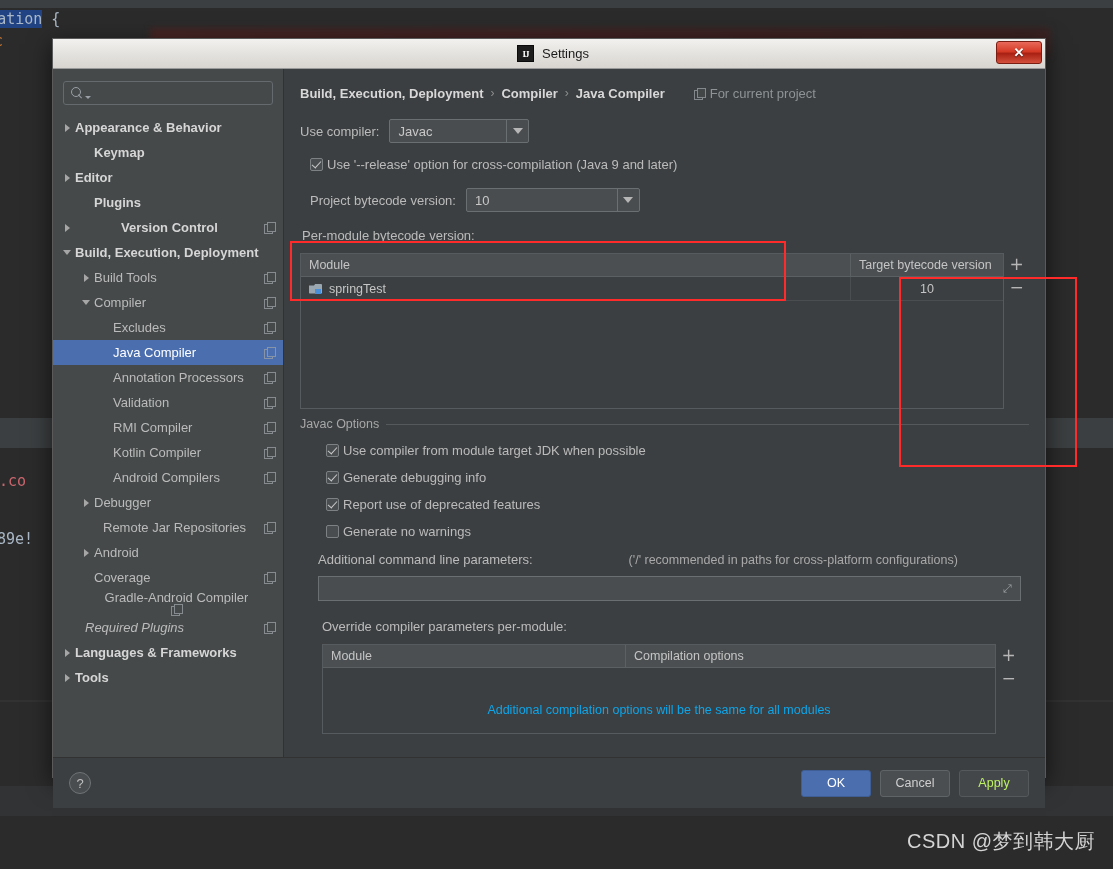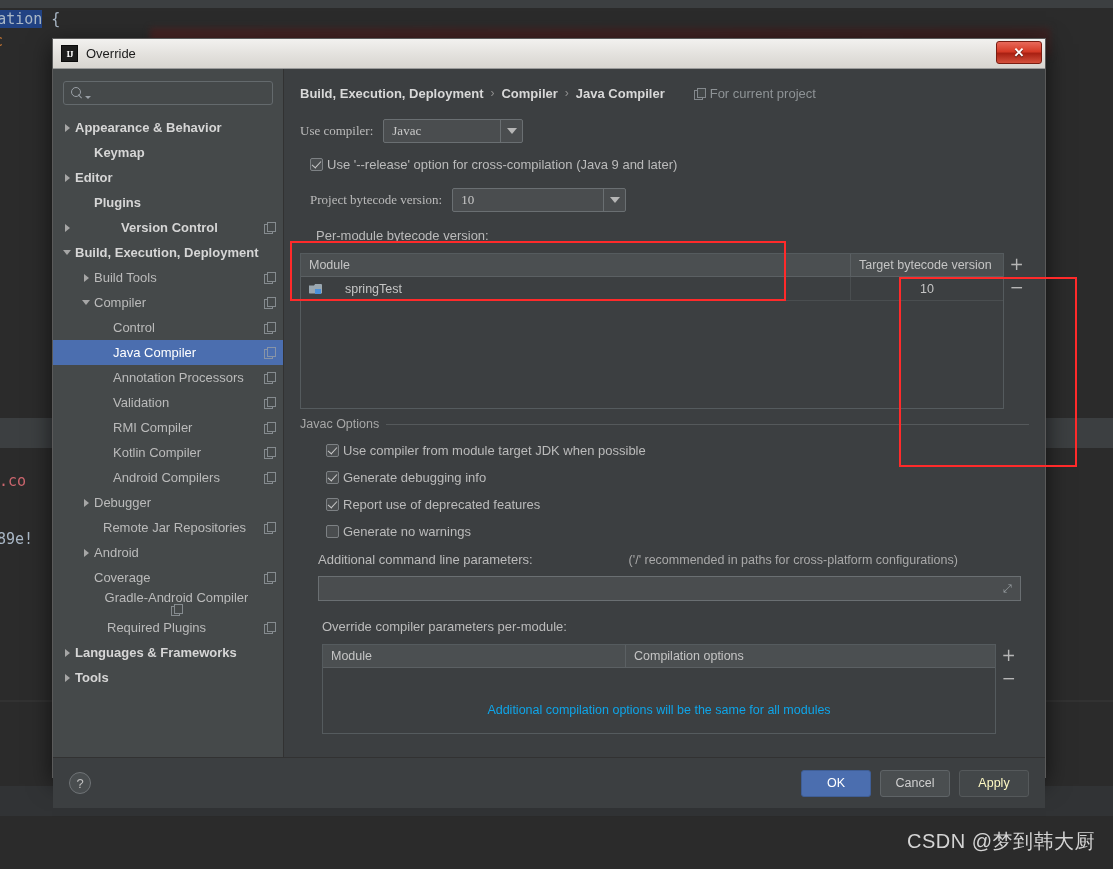--- a/index.html
+++ b/index.html
@@ -54,20 +54,21 @@
     box-shadow: 0 6px 22px rgba(0,0,0,.6);
   }
   
   #dialog-titlebar {
     position: relative;
     height: 30px;
     background: linear-gradient(180deg, #f2f1ef 0%, #e3e1dd 55%, #d8d5d0 100%);
     border-bottom: 1px solid #9a9a9a;
     display: flex; align-items: center;
     padding-left: 8px;
+    justify-content: center;
   }
   #ij-logo {
     width: 17px; height: 17px;
     background: #1d1d1d;
     border: 1px solid #0b0b0b;
     color: #fff; font-size: 9px; font-weight: bold;
     display: flex; align-items: center; justify-content: center;
     letter-spacing: -1px;
     font-family: "Liberation Serif", serif;
   }
@@ -183,21 +184,21 @@
   #breadcrumb {
     display: flex; align-items: center; gap: 7px;
     font-size: 13px; font-weight: bold; color: #d8d8d8;
     height: 20px;
   }
   #breadcrumb .sep { color: #8d8d8d; font-weight: normal; font-size: 12px; }
   #for-current-project {
     margin-left: 22px; display: flex; align-items: center; gap: 5px;
     font-weight: normal; color: #8e9396; font-size: 13px;
   }
-  .row { display: flex; align-items: center; font-family: Liberation Serif, serif; }
+  .row { display: flex; align-items: center; }
   .lbl { color: #bbbbbb; font-size: 13px; }
 
   #use-compiler-row { margin-top: 16px; gap: 10px; }
   .combo {
     height: 24px;
     background: #4a4d4f;
     border: 1px solid #6a6f72;
     border-radius: 2px;
     display: flex; align-items: center;
     color: #c8c8c8; font-size: 13px;
@@ -231,21 +232,21 @@
     width: 4px; height: 8px;
     border: solid #c9c9c9;
     border-width: 0 1.7px 1.7px 0;
     transform: rotate(42deg);
     margin-bottom: 2px;
   }
 
   #release-row { margin-top: 14px; margin-left: 10px; }
   #bytecode-row { margin-top: 16px; margin-left: 10px; gap: 10px; }
   #project-bytecode-combo { width: 174px; }
-  #per-module-label { margin-top: 16px; margin-left: 16px; }
+  #per-module-label { margin-top: 16px; margin-left: 2px; }
 
   
   .tbl-wrap { display: flex; margin-top: 10px; }
   .tbl {
     flex: 1;
     border: 1px solid #555b5e;
     background: #3c3f41;
     display: flex; flex-direction: column;
     overflow: hidden;
   }
@@ -263,21 +264,21 @@
   .tbl-head .th:last-child { border-right: 0; }
   .tbl-body { flex: 1; position: relative; display: flex; flex-direction: column; }
   .tbl-row {
     display: flex; height: 24px;
     font-size: 12.5px; color: #c5c5c5;
     border-bottom: 1px solid #4a4e50;
   }
   .tbl-row .td {
     display: flex; align-items: center; padding: 0 8px;
     border-right: 1px solid #4a4e50;
-    gap: 22px;
+    gap: 6px;
   }
   .tbl-row .td:last-child { border-right: 0; }
   .td.center { justify-content: center; }
   .module-icon {
     width: 14px; height: 12px; position: relative; flex-shrink: 0;
   }
   .module-icon::before {
     content: ""; position: absolute; left: 0; top: 1px;
     width: 13px; height: 10px; background: #9aa7b0;
     border-radius: 1px;
@@ -341,21 +342,21 @@
     min-width: 70px; height: 27px;
     border-radius: 3px;
     font-size: 12.5px;
     display: flex; align-items: center; justify-content: center;
     cursor: pointer;
     border: 1px solid #5f6467;
     background: #4a4e50; color: #cfcfcf;
     padding: 0 12px;
   }
   .dlg-btn.primary { background: #4b6eaf; border-color: #3f5e96; color: #ffffff; }
-  .dlg-btn.disabled { color: #fef9c3; border-color: #55595b; background: #434749; cursor: default; }
+  .dlg-btn.disabled { color: #bef264; border-color: #55595b; background: #434749; cursor: default; }
 
   
   .anno-rect {
     position: absolute;
     border: 2px solid #ff2a2a;
     pointer-events: none;
     z-index: 50;
   }
   #anno-rect-project-bytecode { left: 237px; top: 172px; width: 496px; height: 60px; }
   #anno-rect-target-bytecode  { left: 846px; top: 208px; width: 178px; height: 190px; }
@@ -380,21 +381,21 @@
   <div class="code-line" id="code-line-4">089e!</div>
   <div class="ide-strip" id="ide-strip-a"></div>
   <div class="ide-strip" id="ide-strip-b"></div>
   <div class="ide-strip" id="ide-strip-c"></div>
 </div>
 
 <div id="settings-dialog">
 
   <div id="dialog-titlebar">
     <div id="ij-logo">IJ</div>
-    <div id="dialog-title-text">Override</div>
+    <div id="dialog-title-text">Settings</div>
     <div id="close-button">✕</div>
   </div>
 
   <div id="dialog-body">
 
     <div id="sidebar">
       <div id="search-field">
         <span class="mag-icon"></span>
         <span class="mini-caret"></span>
         <input id="search-input-text" type="text" placeholder="" style="">
@@ -442,21 +443,21 @@
           </div>
           <div class="tree-item" style="padding-left: 25px;">
             <span class="tw">
               <span class="arrow down"></span>
             </span>
             <span class="tree-label">Compiler</span>
             <span class="copy-icon"></span>
           </div>
           <div class="tree-item" style="padding-left: 44px;">
             <span class="tw"></span>
-            <span class="tree-label">Control</span>
+            <span class="tree-label">Excludes</span>
             <span class="copy-icon"></span>
           </div>
           <div class="tree-item selected" style="padding-left: 44px;">
             <span class="tw"></span>
             <span class="tree-label">Java Compiler</span>
             <span class="copy-icon"></span>
           </div>
           <div class="tree-item" style="padding-left: 44px;">
             <span class="tw"></span>
             <span class="tree-label">Annotation Processors</span>
@@ -502,21 +503,21 @@
           <div class="tree-item" style="padding-left: 25px;">
             <span class="tw"></span>
             <span class="tree-label">Coverage</span>
             <span class="copy-icon"></span>
           </div>
           <div class="tree-item" style="padding-left: 25px; flex-direction: column;">
             <span class="tw"></span>
             <span class="tree-label">Gradle-Android Compiler</span>
             <span class="copy-icon"></span>
           </div>
-          <div class="tree-item" style="padding-left: 38px;">
+          <div class="tree-item" style="padding-left: 16px; font-style: italic;">
             <span class="tw"></span>
             <span class="tree-label">Required Plugins</span>
             <span class="copy-icon"></span>
           </div>
           <div class="tree-item bold" style="padding-left: 6px;">
             <span class="tw">
               <span class="arrow"></span>
             </span>
             <span class="tree-label">Languages &amp; Frameworks</span>
           </div>

